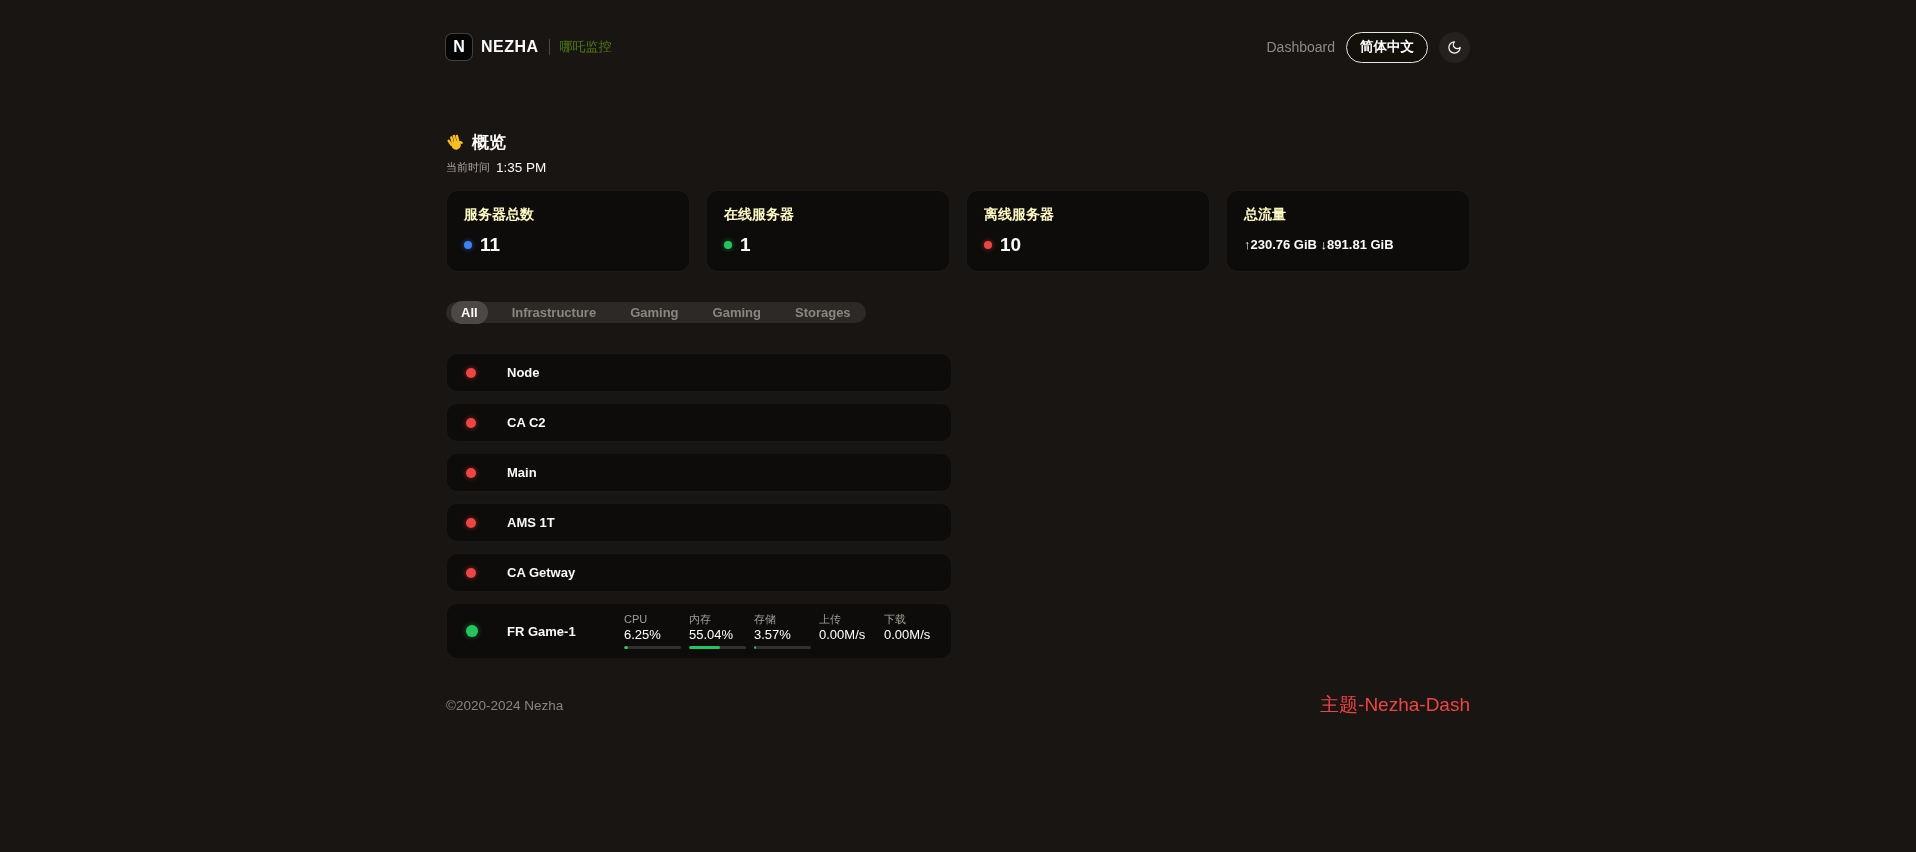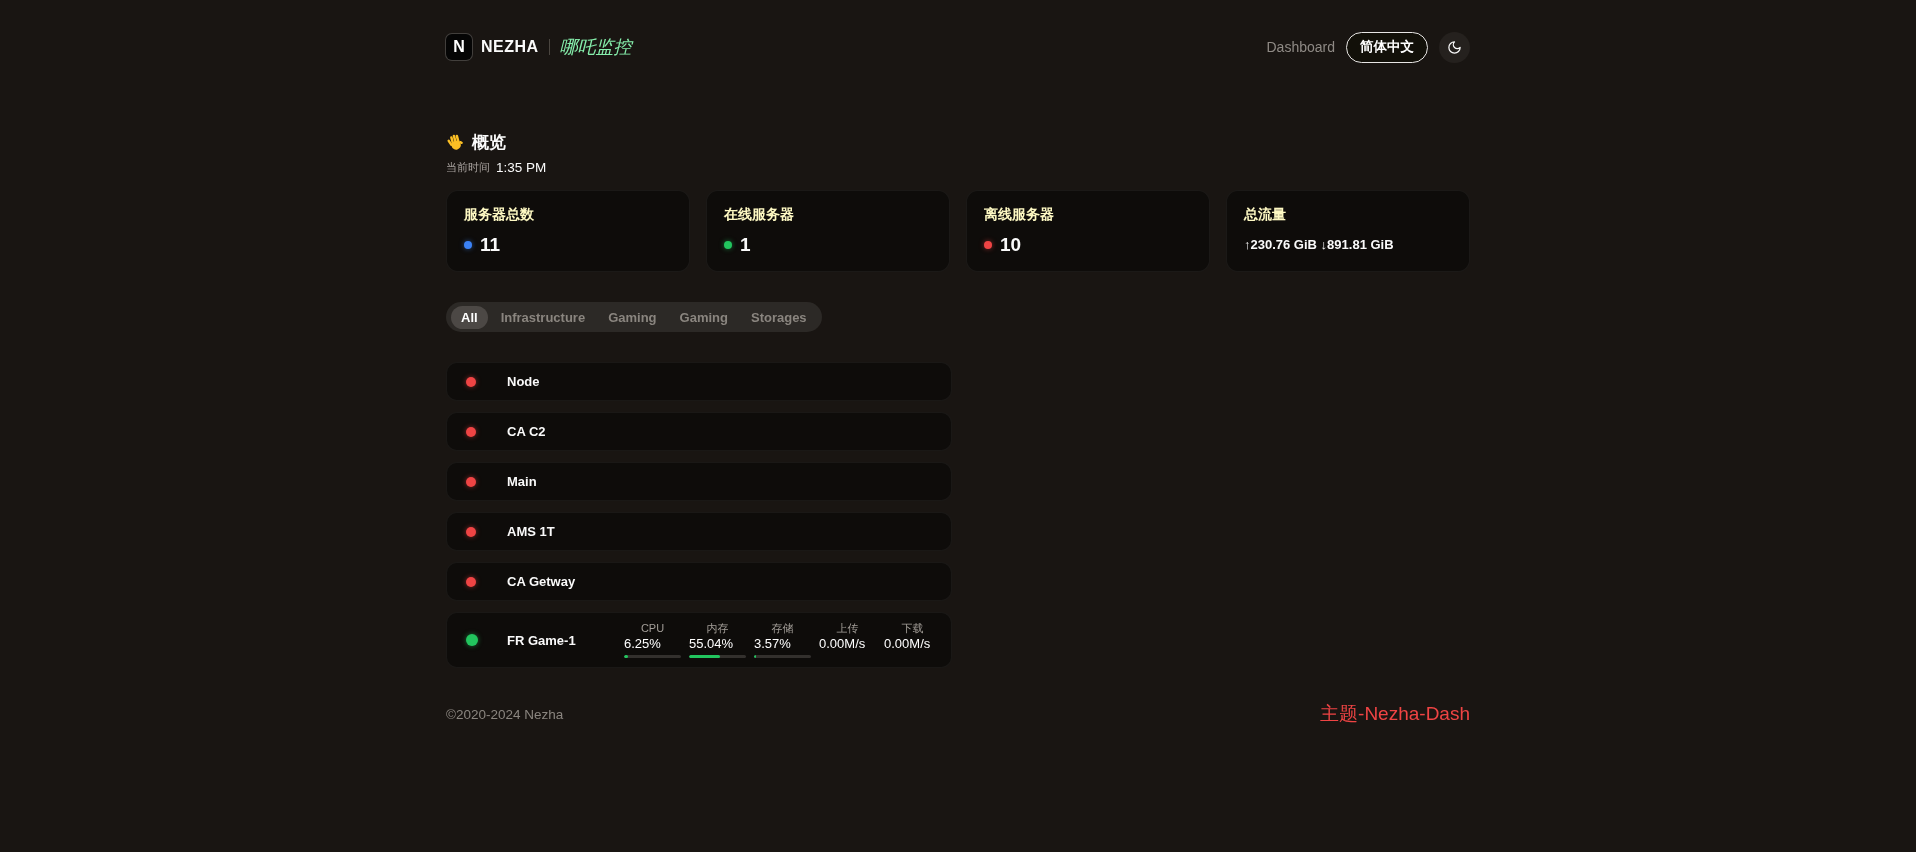--- a/index.html
+++ b/index.html
@@ -15,21 +15,21 @@
   
   header { padding-top: 29px; display: flex; align-items: center; justify-content: space-between; height: 65px; }
   .brand { display: flex; align-items: center; cursor: pointer; }
   .logo-box {
     width: 26px; height: 26px; background: #050505; border-radius: 6px;
     display: flex; align-items: center; justify-content: center;
     font-size: 16px; font-weight: 700; color: #ffffff; box-shadow: 0 0 0 1px rgba(255,255,255,0.18);
   }
   .brand-name { margin-left: 9px; font-size: 16px; font-weight: 600; letter-spacing: 0.5px; color: #fafafa; }
   .brand-divider { width: 1px; height: 16px; background: #4a453f; margin: 0 10px; }
-  .brand-subtitle { font-size: 18px; color: #86efac; font-style: italic; }
+  .brand-subtitle { font-size: 13px; color: #4d7c0f; }
   .header-right { display: flex; align-items: center; gap: 11px; }
   .nav-link { font-size: 14px; color: #8f8a85; text-decoration: none; cursor: pointer; }
   .lang-btn {
     height: 31px; padding: 0 13px; border-radius: 16px; cursor: pointer;
     background: #121009; border: 1.5px solid #e7e5e4; color: #ffffff;
     font-size: 13.5px; font-weight: 600; font-family: "Liberation Sans", sans-serif;
     display: flex; align-items: center; text-align: center;
   }
   .theme-btn {
     width: 31px; height: 31px; border-radius: 50%; border: none; cursor: pointer;
@@ -60,21 +60,21 @@
   .dot-8 { width: 8px; height: 8px; }
   .dot-10 { width: 10px; height: 10px; }
   .dot-12 { width: 12px; height: 12px; }
   .dot.blue { background: #3b82f6; box-shadow: 0 0 5px rgba(59,130,246,0.55); }
   .dot.online { background: #22c55e; box-shadow: 0 0 5px rgba(34,197,94,0.55); }
   .dot.offline { background: #ef4444; box-shadow: 0 0 5px rgba(239,68,68,0.55); }
 
   
   .tabs {
     margin-top: 30px; display: inline-flex; align-items: center;
-    background: #2c2926; border-radius: 16px; height: 30px; padding: 0 5px; gap: 3px;
+    background: #2c2926; border-radius: 16px; height: 21px; padding: 0 5px; gap: 14px;
   }
   .tab {
     border: none; background: transparent; cursor: pointer;
     font-family: "Liberation Sans", sans-serif;
     font-size: 13px; font-weight: 700; color: #8a857f;
     height: 23px; padding: 0 10px; border-radius: 12px; display: flex; align-items: center;
   }
   .tab.active { background: #4c4845; color: #ffffff; }
 
   
@@ -83,21 +83,21 @@
   .server-row {
     height: 39px; background: #0e0c0a; border: 1px solid rgba(255,255,255,0.05);
     border-radius: 11px; display: flex; align-items: center; padding-left: 19px; cursor: pointer;
   }
   .server-row .server-name { margin-left: 31px; font-size: 13px; font-weight: 700; color: #fafafa; }
   .server-row.online-row { height: 56px; }
   .server-row.online-row .server-name { margin-left: 29px; }
 
   .server-stats { margin-left: auto; margin-right: 10px; display: flex; gap: 8px; }
   .stat-col { width: 57px; }
-  .stat-label { font-size: 11px; color: #a39e98; line-height: 1.2; text-align: center; }
+  .stat-label { font-size: 11px; color: #a39e98; line-height: 1.2; }
   .stat-num { font-size: 13px; font-weight: 400; color: #ffffff; margin-top: 1px; line-height: 1.2; }
   .bar { margin-top: 4px; width: 57px; height: 3px; border-radius: 2px; background: #33302d; overflow: hidden; }
   .bar-fill { height: 100%; background: #22c55e; border-radius: 2px; }
 
   
   footer { margin-top: 33px; display: flex; align-items: center; justify-content: space-between; }
   .copyright { font-size: 13.5px; color: #8a857f; }
   .theme-credit { font-size: 19px; color: #ef4444; text-decoration: none; cursor: pointer; }
 </style>
 </head>

